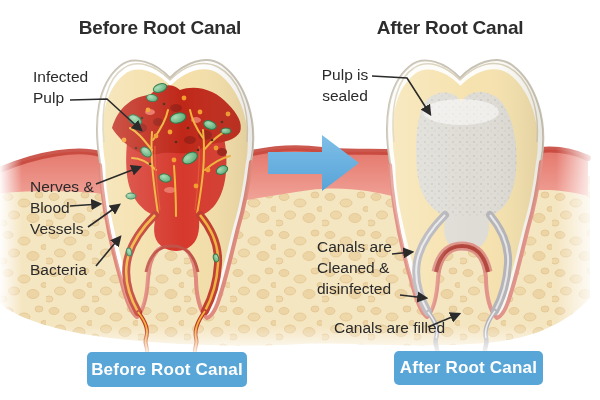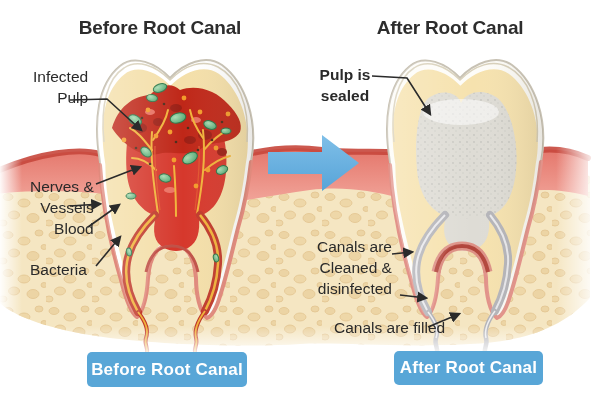--- a/index.html
+++ b/index.html
@@ -1,22 +1,22 @@
 <!DOCTYPE html>
 <html style="--button-blue: #58a6d7; --arrow-blue: #6db1e0; --title-text: #2d2d2d; --label-text: #2a2a2a; --leader-line: #2b2b2b; --pulp-red: #d6382c; --infection-red: #bf2718; --bacteria-green: #4ba06a; --nerve-yellow: #f1b33a; --bone-cream: #f5e6c2; --gum-pink: #e9827a; --gum-margin: #c7473c; --dentin-cream: #f4dfa9; --filling-gray: #dedcd5; --canal-gray: #b4b4b9;"><head>
 <meta charset="utf-8">
 <style>
   html,body{margin:0;padding:0;background:#fff;}
   body{width:600px;height:400px;overflow:hidden;font-family:"Liberation Sans",sans-serif;}
   .stage{position:relative;width:548px;height:400px;background:#fff;}
   .illus{position:absolute;left:0;top:0;}
   .title{position:absolute;width:220px;text-align:center;font-weight:bold;font-size:19px;
          letter-spacing:-0.2px;color:var(--title-text,#2d2d2d);}
-  .label{position:absolute;font-size:15.5px;line-height:21px;color:var(--label-text,#2a2a2a);text-align:right;}
-  .label.center{text-align:center;font-weight:bold;}
+  .label{position:absolute;font-size:15.5px;line-height:21px;color:var(--label-text,#2a2a2a);}
+  .label.center{text-align:center;}
   .btn{position:absolute;display:flex;align-items:center;justify-content:center;
        background:var(--button-blue,#58a6d7);color:#fff;font-weight:bold;font-size:17px;
        border-radius:5px;letter-spacing:0.2px;}
 </style>
 </head>
 <body>
 
 <div class="stage">
 
   <svg class="illus" width="600" height="400" viewBox="0 0 600 400">
@@ -248,22 +248,22 @@
 
   <div class="title" style="left:50px;top:17px">Before Root Canal</div>
   <div class="title" style="left:340px;top:17px">After Root Canal</div>
 
   <div class="label" style="left:33px;top:66px">
     <div>Infected</div>
     <div>Pulp</div>
   </div>
   <div class="label" style="left:30px;top:176px">
     <div>Nerves &amp;</div>
+    <div>Blood</div>
     <div>Vessels</div>
-    <div>Blood</div>
   </div>
   <div class="label" style="left:30px;top:259px">
     <div>Bacteria</div>
   </div>
   <div class="label center" style="left:310px;top:64px;width:70px">
     <div>Pulp is</div>
     <div>sealed</div>
   </div>
   <div class="label" style="left:317px;top:236px">
     <div>Canals are</div>

